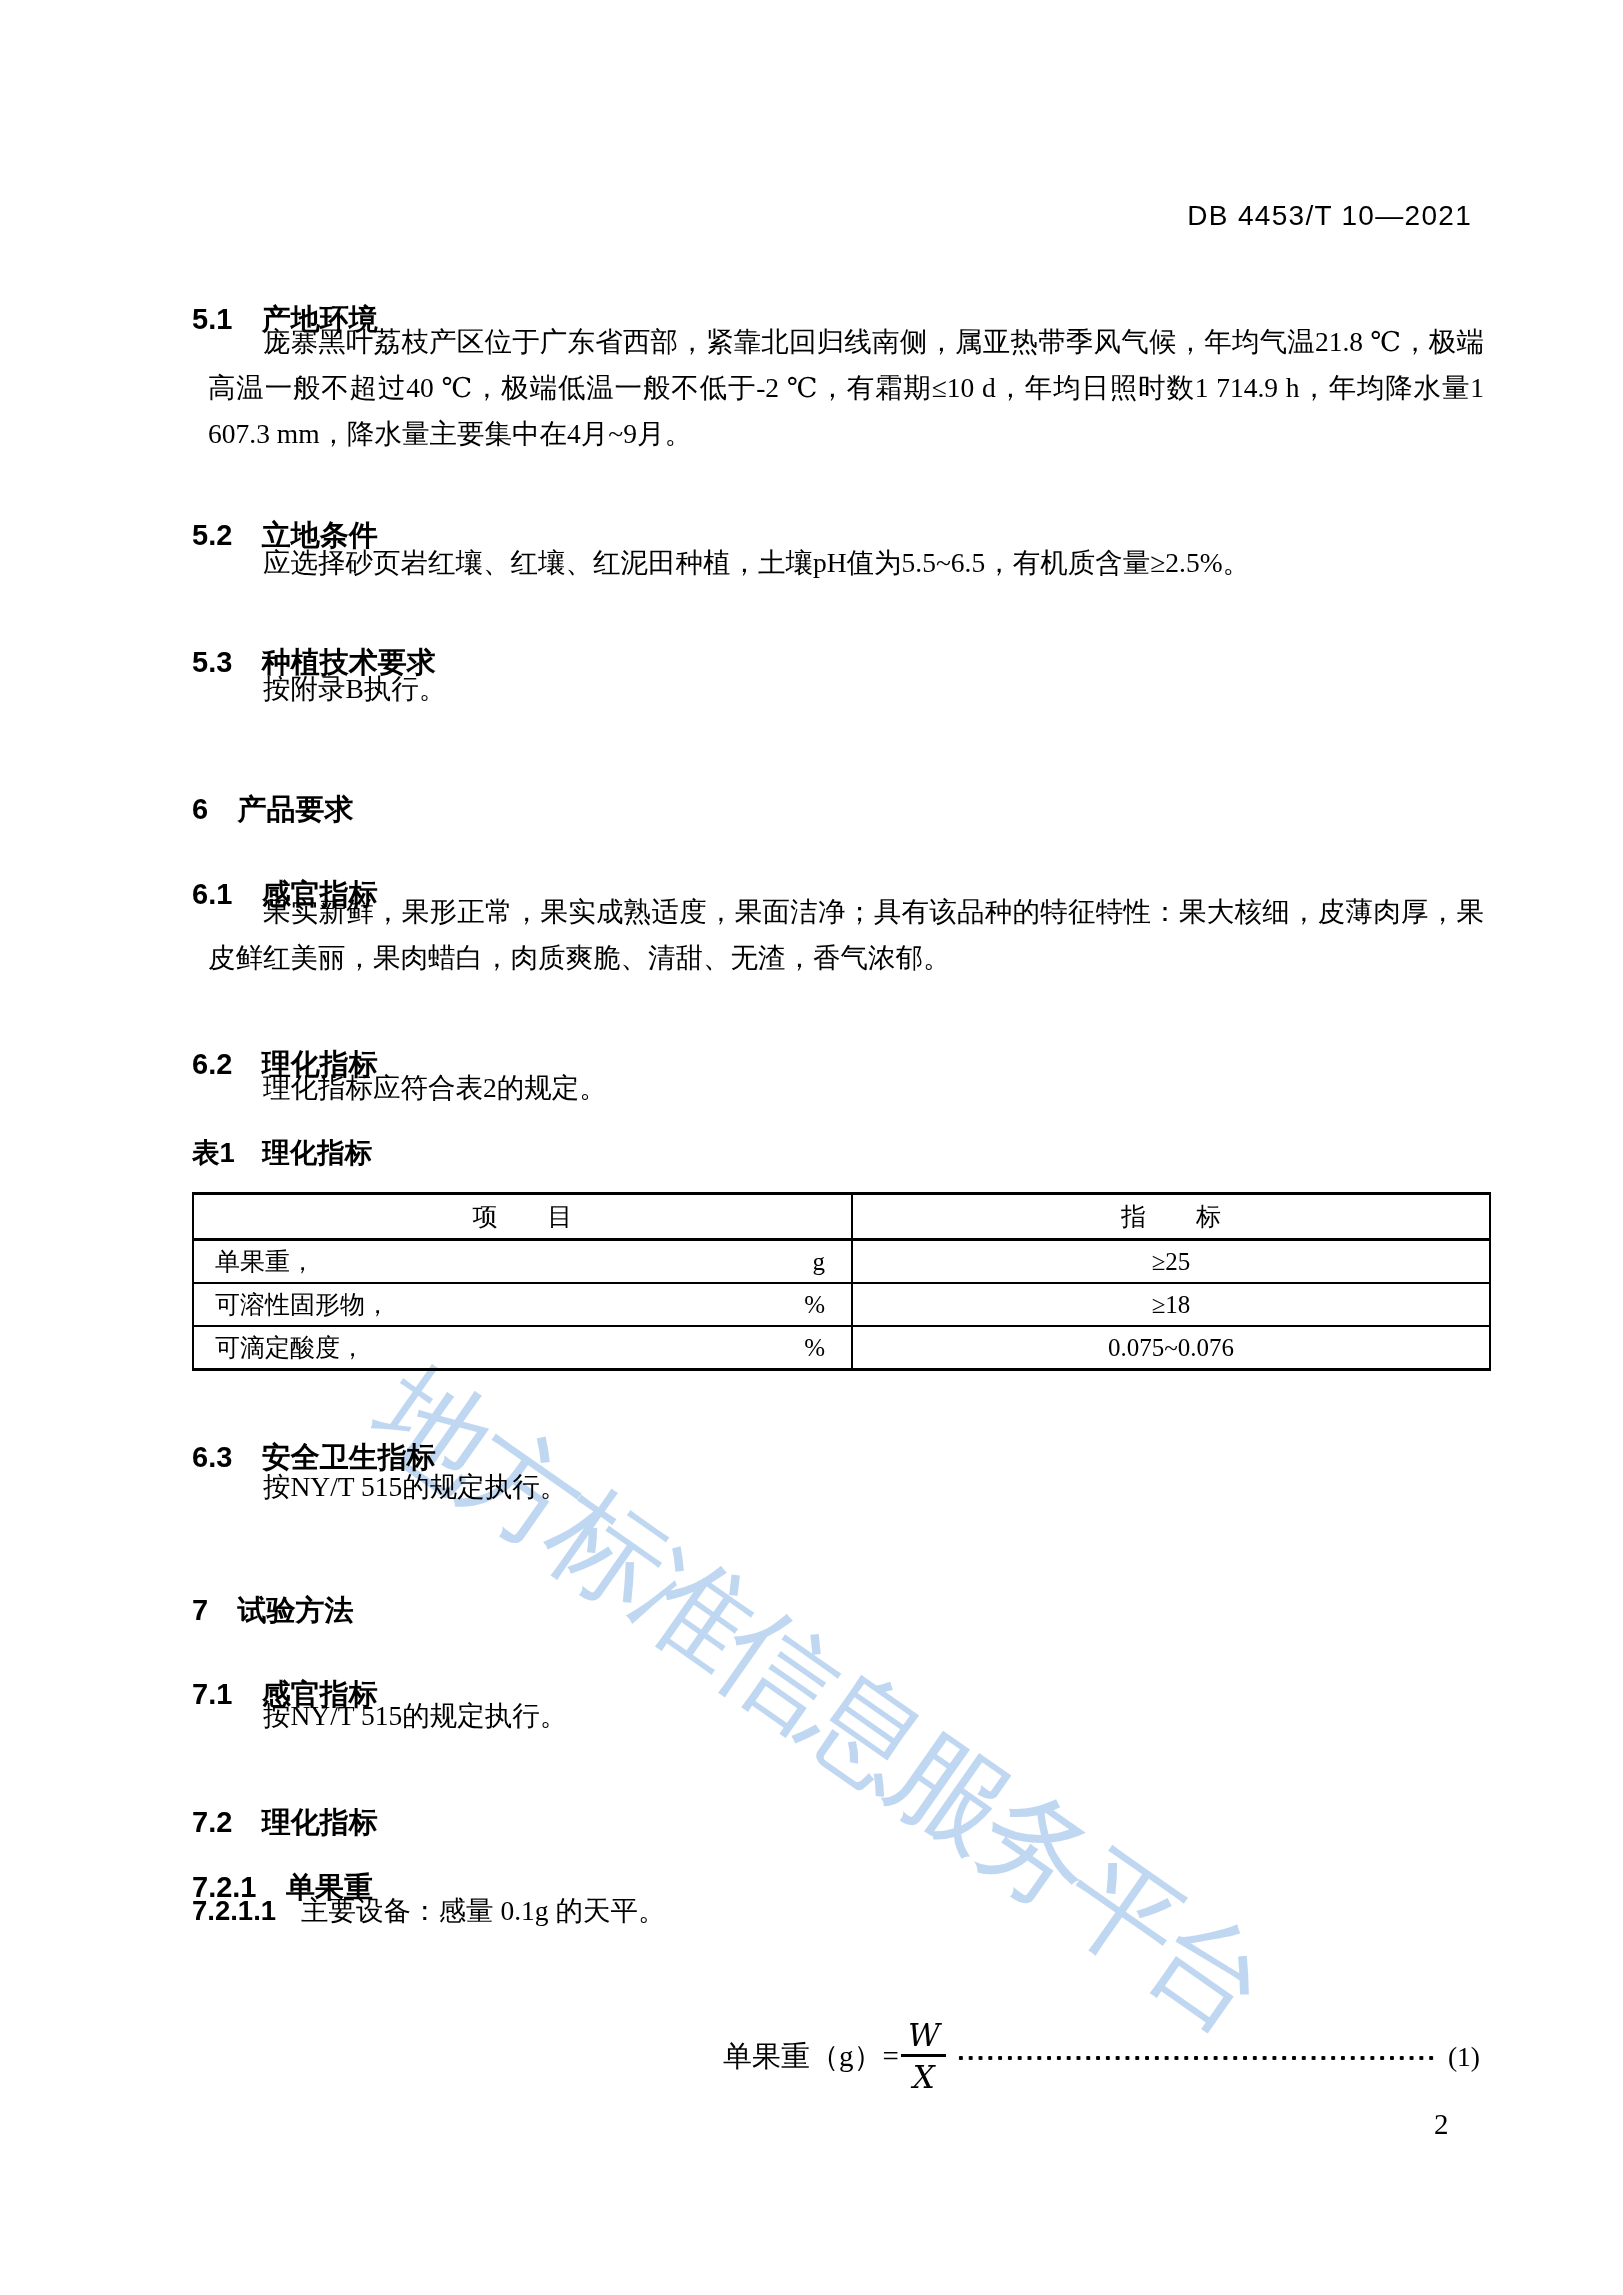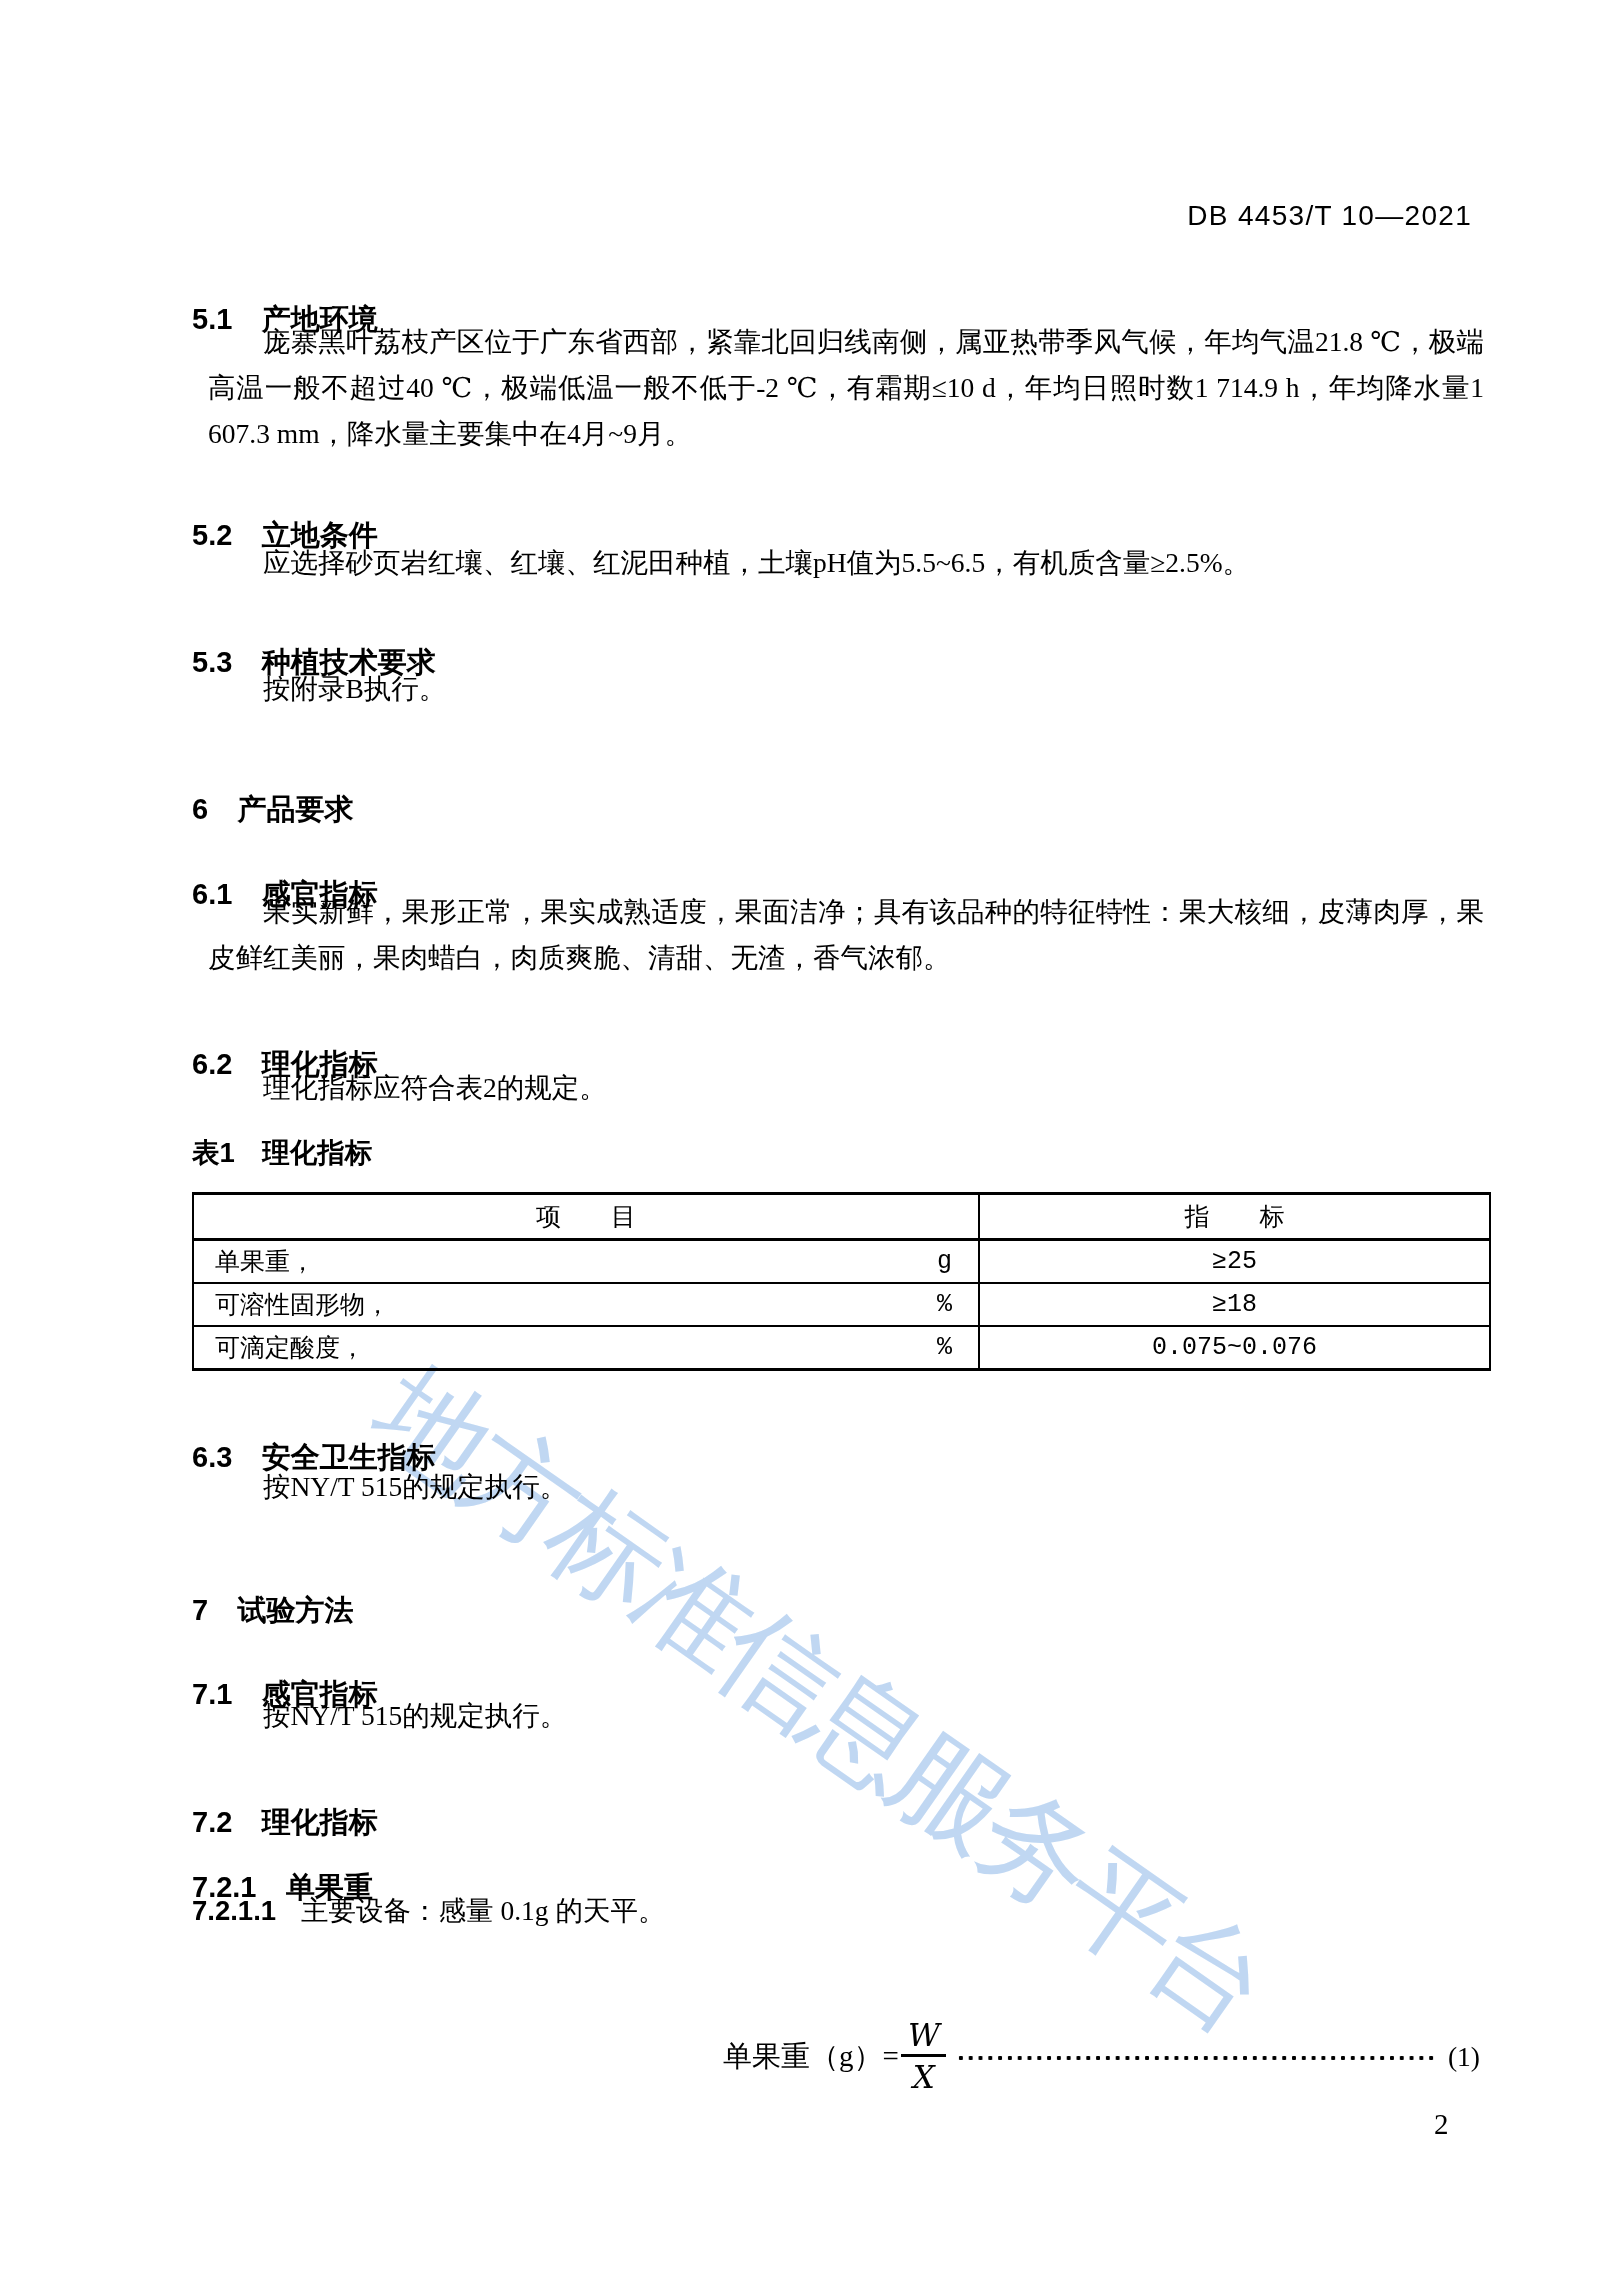--- a/index.html
+++ b/index.html
@@ -71,24 +71,24 @@
   .tbl-caption .cap-title { margin-left:27.5px; }
   .tbl {
     position:absolute; left:192px; top:1192px; width:1299px;
     border-top:3.9px solid #000; border-bottom:3.9px solid #000;
     border-left:2px solid #000; border-right:2px solid #000;
     box-sizing:border-box; z-index:2;
     font-size:25px;
   }
   .trow { display:flex; height:41px; align-items:stretch; }
   .trow.thead { height:43px; border-bottom:3.3px solid #000; }
-  .trow.tdata { border-bottom:2px solid #000;font-family:Liberation Mono, monospace; }
+  .trow.tdata { border-bottom:2px solid #000; }
   .trow.tdata:last-child { border-bottom:none; }
   .cell-left {
-    width:786px; box-sizing:border-box;
+    width:659px; box-sizing:border-box;
     border-right:2px solid #000;
     display:flex; align-items:center; justify-content:space-between;
     padding:0 26px 0 21px;
   }
   .cell-left.center { justify-content:center; padding:0; }
   .cell-right {
     flex:1; display:flex; align-items:center; justify-content:center;
   }
   
   .formula {

